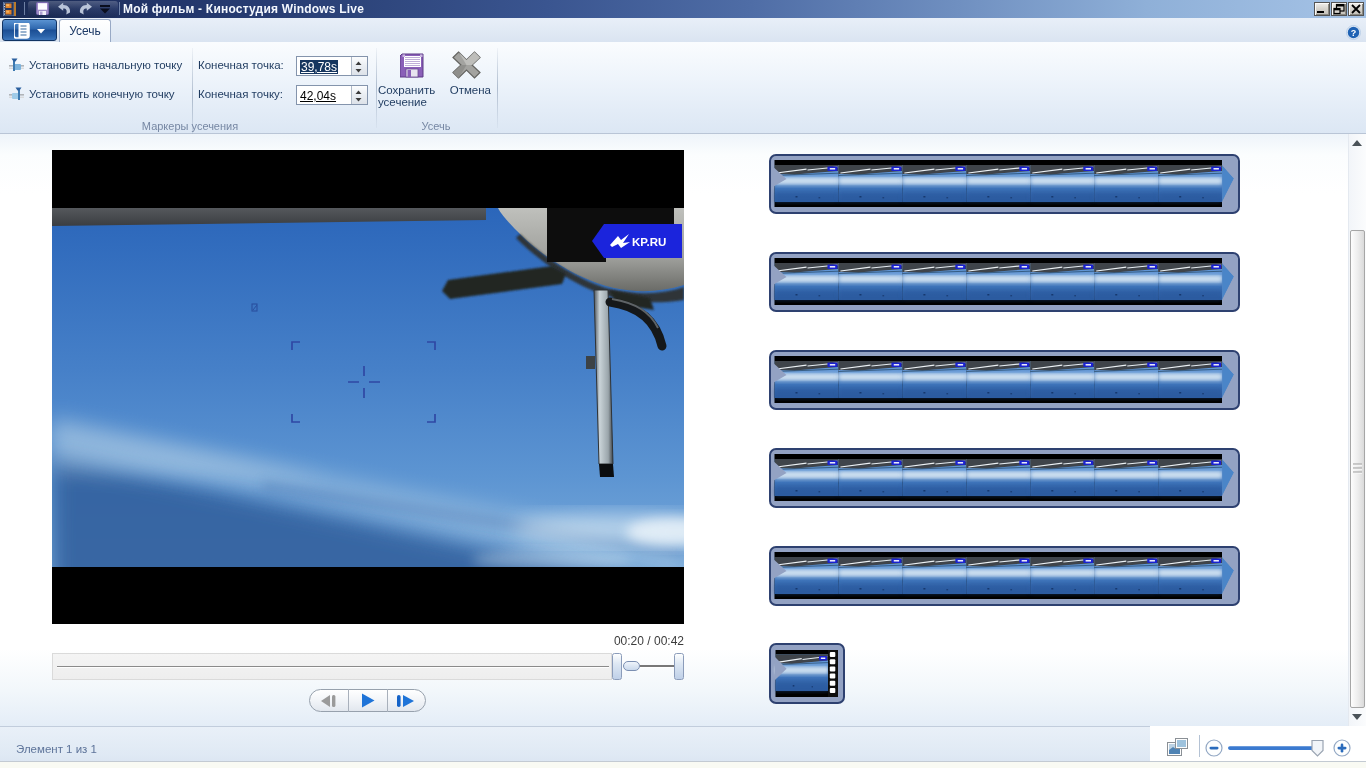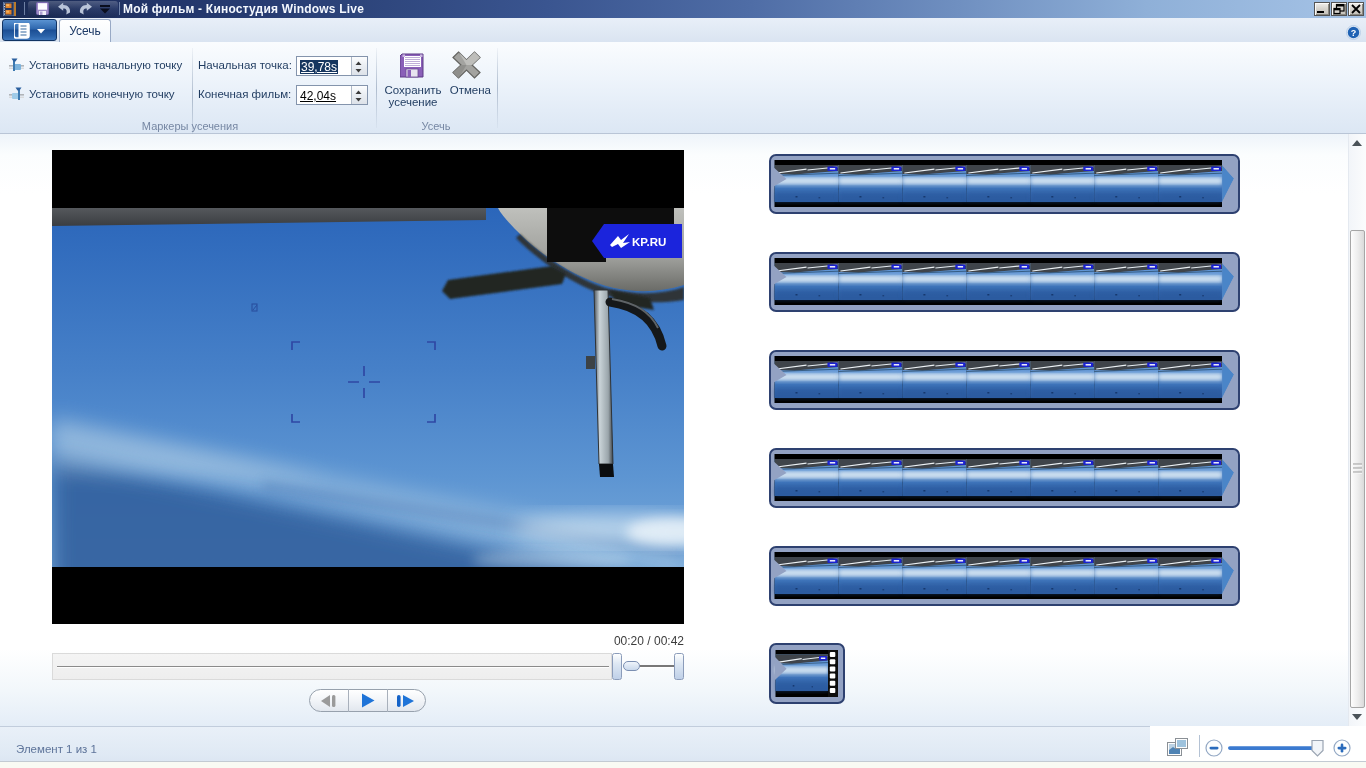--- a/index.html
+++ b/index.html
@@ -152,22 +152,22 @@
       <rect x="1" y="7" width="15" height="1.6" fill="#b0b4b8"></rect>
       <rect x="1" y="9.6" width="15" height="1.4" fill="#d8dadc"></rect>
       <rect x="4" y="6" width="8" height="6" rx="1" fill="#9fcbe8"></rect>
       <rect x="10" y="3" width="2" height="10" fill="#3c79b0"></rect>
       <path d="M7.5 0.5 h6 l-2 3 h-2 z" fill="#2b5f9e"></path>
     </svg>
     <div class="abs rtext" style="left:29px;top:46px">Установить конечную точку</div>
 
     <div class="vsep abs" style="left:192px;top:6px;height:100px"></div>
 
-    <div class="abs rtext" style="left:198px;top:17px">Начальная точка:</div>
-    <div class="abs rtext" style="left:198px;top:46px">Конечная фильм:</div>
+    <div class="abs rtext" style="left:198px;top:17px">Конечная точка:</div>
+    <div class="abs rtext" style="left:198px;top:46px">Конечная точку:</div>
 
     <div class="spin abs" style="left:296px;top:14px">
       <div class="val" style="background:#16365f;color:#fff;padding:0 1px;">39,78s</div>
       <div class="spinbtns"></div>
       <svg class="abs" style="right:5px;top:4px" width="7" height="12" viewBox="0 0 7 12">
         <path d="M3.5 0.5 L6.5 4 L0.5 4 Z" fill="#3c3c3c"></path>
         <path d="M3.5 11.5 L6.5 8 L0.5 8 Z" fill="#3c3c3c"></path>
       </svg>
     </div>
     <div class="spin abs" style="left:296px;top:43px">
@@ -183,21 +183,21 @@
 
     <svg class="abs" style="left:400px;top:11px" width="25" height="25" viewBox="0 0 25 25">
       <path d="M2 1 h21 v23 h-23 v-21 z" fill="#8a5fb8" stroke="#5c3a85" stroke-width="1"></path>
       <rect x="4" y="3" width="17" height="11" fill="#fff"></rect>
       <path d="M5 4.5 h15 M5 6.5 h15 M5 8.5 h15 M5 10.5 h15 M5 12.5 h15" stroke="#b9a6d4" stroke-width="0.9"></path>
       <rect x="6" y="16" width="12" height="8" fill="#e8e4ef" stroke="#6a4a92" stroke-width="0.8"></rect>
       <rect x="7.5" y="17" width="3.5" height="7" fill="#8a5fb8"></rect>
       <rect x="2.5" y="1.5" width="2.5" height="2.5" fill="#c9b6e0"></rect>
       <rect x="20" y="1.5" width="2.5" height="2.5" fill="#c9b6e0"></rect>
     </svg>
-    <div class="abs rtext" style="left:378px;top:42px;width:70px;text-align:center">Сохранить<br>усечение</div>
+    <div class="abs rtext" style="left:378px;top:42px;width:70px;text-align:left">Сохранить<br>усечение</div>
 
     <svg class="abs" style="left:452px;top:9px" width="29" height="28" viewBox="0 0 29 28">
       <path d="M6.5 1 L14.5 9 L22.5 1 L28 6.5 L20 14 L28 21.5 L22.5 27 L14.5 19 L6.5 27 L1 21.5 L9 14 L1 6.5 Z" fill="#a3a3a0" stroke="#62625f" stroke-width="1.2"></path>
       <path d="M6.5 1 L14.5 9 L22.5 1 L28 6.5 L20 14 L14.5 14 Z" fill="#bebebb"></path>
       <path d="M9 14 L14.5 14 L6.5 27 L1 21.5 Z" fill="#8f8f8c"></path>
     </svg>
     <div class="abs rtext" style="left:443px;top:42px;width:48px;text-align:right">Отмена</div>
 
     <div class="vsep abs" style="left:497px;top:6px;height:80px"></div>
 

